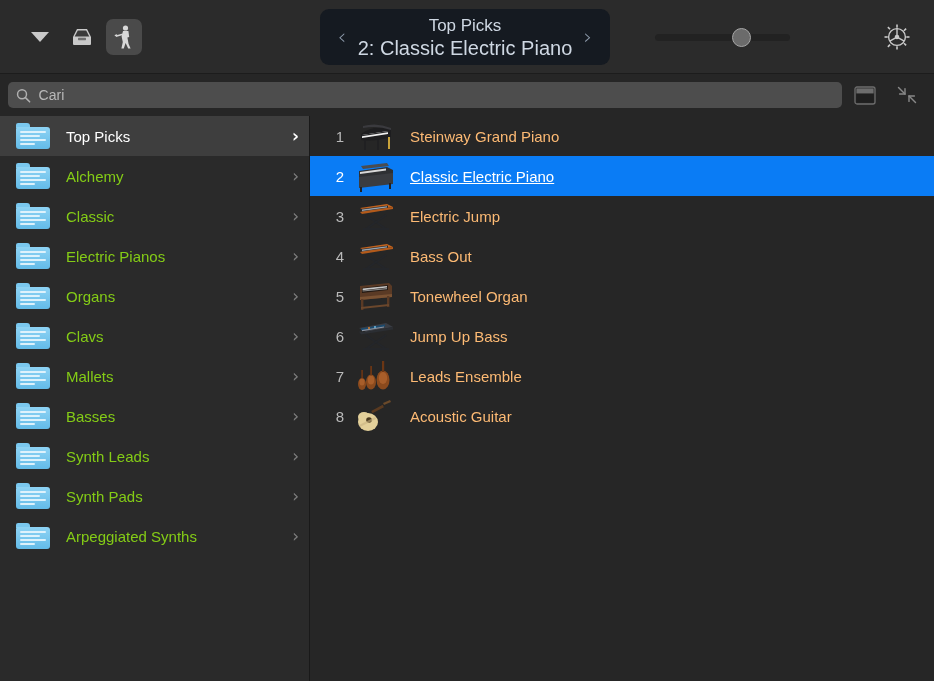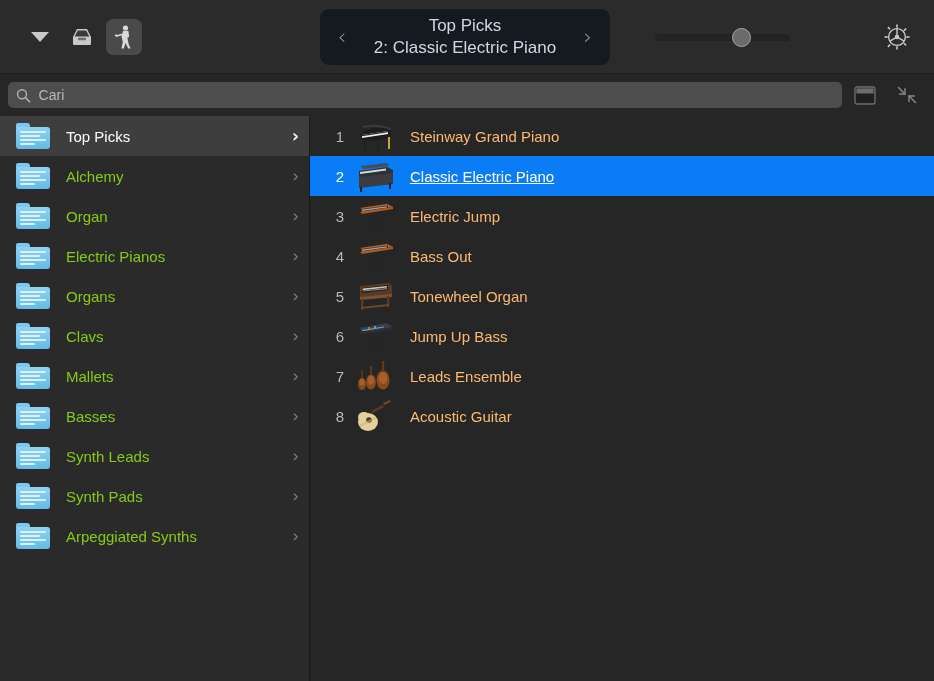--- a/index.html
+++ b/index.html
@@ -74,21 +74,21 @@
     cursor: pointer;
     font-family: "DejaVu Sans", sans-serif;
     font-weight: 300;
   }
   .lcd-text {
     flex: 1;
     text-align: center;
     color: #cfd8e3;
   }
   .lcd-line1 { font-size: 17px; line-height: 22px; }
-  .lcd-line2 { font-size: 17px; line-height: 22px; }
+  .lcd-line2 { font-size: 20px; line-height: 22px; }
 
   
   .slider-wrap {
     position: absolute;
     left: 655px;
     top: 28px;
     width: 135px;
     height: 18px;
     cursor: pointer;
   }
@@ -407,21 +407,21 @@
         <span class="folder">
           <span class="tab"></span>
           <span class="body"></span>
           <span class="lines">
             <i></i>
             <i></i>
             <i></i>
             <i></i>
           </span>
         </span>
-        <span class="side-label">Organ</span>
+        <span class="side-label">Classic</span>
         <span class="side-chev">›</span>
       </div>
       <div class="side-row">
         <span class="folder">
           <span class="tab"></span>
           <span class="body"></span>
           <span class="lines">
             <i></i>
             <i></i>
             <i></i>

